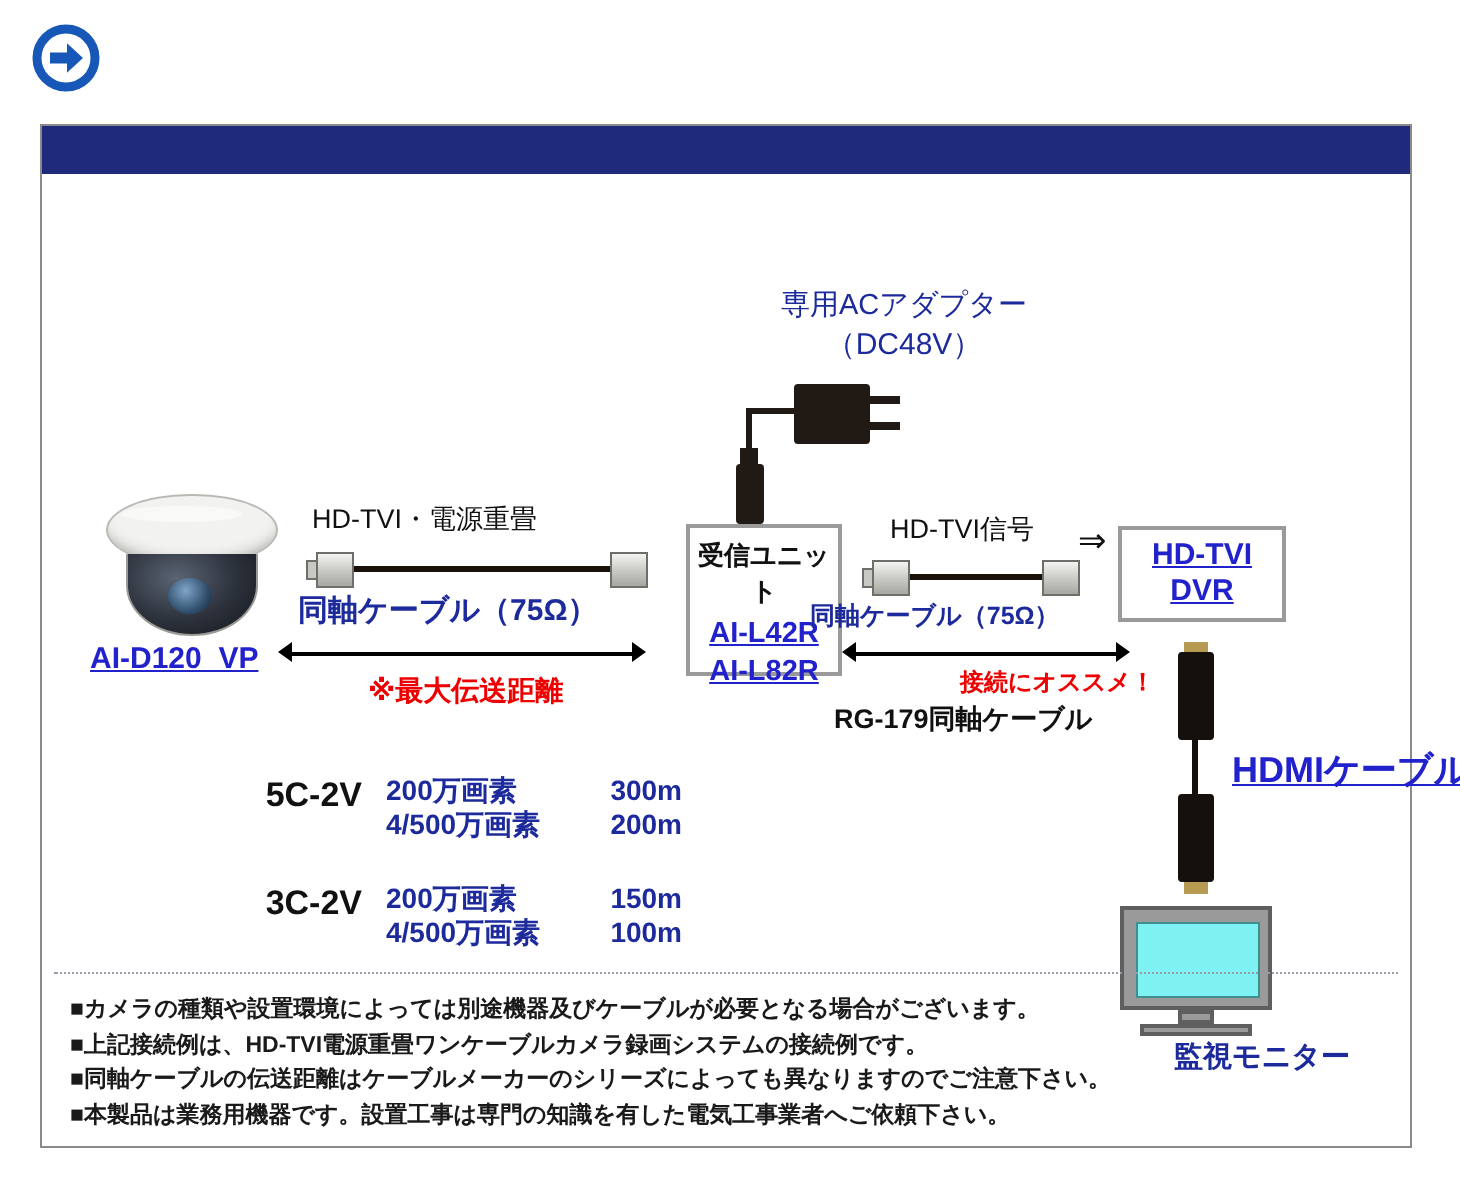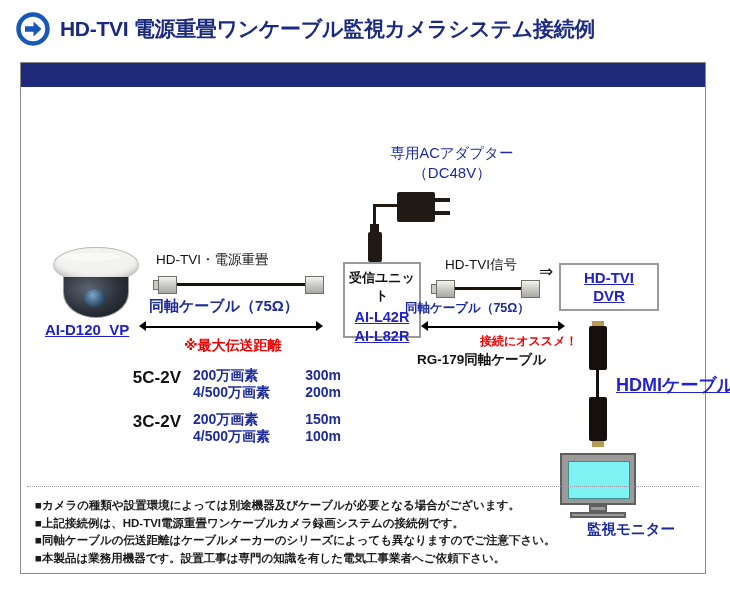--- a/index.html
+++ b/index.html
@@ -275,20 +275,21 @@
     white-space: nowrap;
     font-weight: bold;
   }
 
   
   .dist-table { position: absolute; }
   .dist-row {
     display: flex;
     align-items: flex-start;
     margin-bottom: 10px;
+    margin-top: 20px;
   }
   .dist-type {
     width: 72px;
     text-align: right;
     color: #111;
     font-size: 17px;
     font-weight: bold;
     padding-top: 1px;
   }
   .dist-vals { margin-left: 12px; }
@@ -303,21 +304,20 @@
   .dist-m  { width: 56px; text-align: right; }
 </style>
 </head>
 <body>
 
 <div class="header">
   <svg class="header-icon" viewBox="0 0 34 34">
     <circle cx="17" cy="17" r="14.5" fill="none" stroke="#1757b8" stroke-width="4.5"></circle>
     <path d="M9 14.2 H17.5 V9.6 L25.5 17 L17.5 24.4 V19.8 H9 Z" fill="#1757b8"></path>
   </svg>
-  <div class="header-title">HD-TVI 電源重畳ワンケーブル監視カメラシステム接続例</div>
 </div>
 
 <div class="panel">
   <div class="panel-topbar"></div>
 
   <div class="diagram">
 
     <div>
       <div class="cam-body abs" style="left:32px; top:160px;"></div>
       <div class="cam-shade abs" style="left:40px; top:166px;"></div>
@@ -420,21 +420,21 @@
       <div class="ar ar-l"></div>
         <div class="bar"></div>
         <div class="ar ar-r"></div>
     </div>
 
     <div class="lbl lbl-red" style="left:412px; top:248px; font-size:12px;margin-left:47px;">接続にオススメ！</div>
     <div class="lbl lbl-black" style="left:396px; top:265px; font-size:13.5px; font-weight:bold;">RG-179同軸ケーブル</div>
 
     <div class="arrow-glyph" style="left:518px; top:174px;">⇒</div>
 
-    <div class="box" style="left:538px; top:176px; width:100px; height:48px;">
+    <div class="box" style="left:538px; top:176px; width:84px; height:48px;">
       <div class="lnk" style="font-size:15px; font-weight:bold; margin-top:4px; display:block;">HD-TVI</div>
       <div class="lnk" style="font-size:15px; font-weight:bold; margin-top:1px; display:block;">DVR</div>
     </div>
 
     <div>
       <div class="hdmi-gold" style="left:571px; top:234px;"></div>
       <div class="hdmi-conn" style="left:568px; top:239px;"></div>
       <div class="hdmi-wire" style="left:575px; top:283px; height:28px;"></div>
       <div class="hdmi-conn" style="left:568px; top:310px;"></div>
       <div class="hdmi-gold" style="left:571px; top:354px;"></div>

